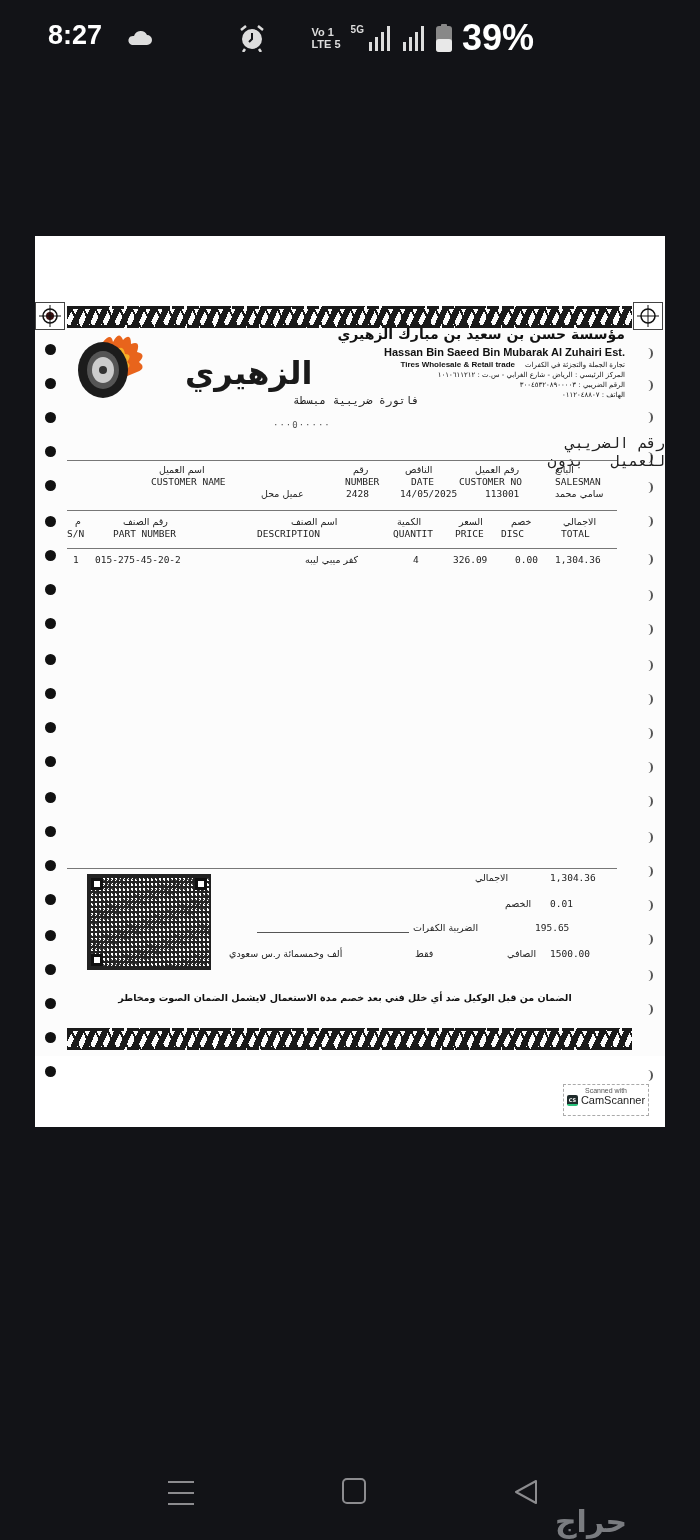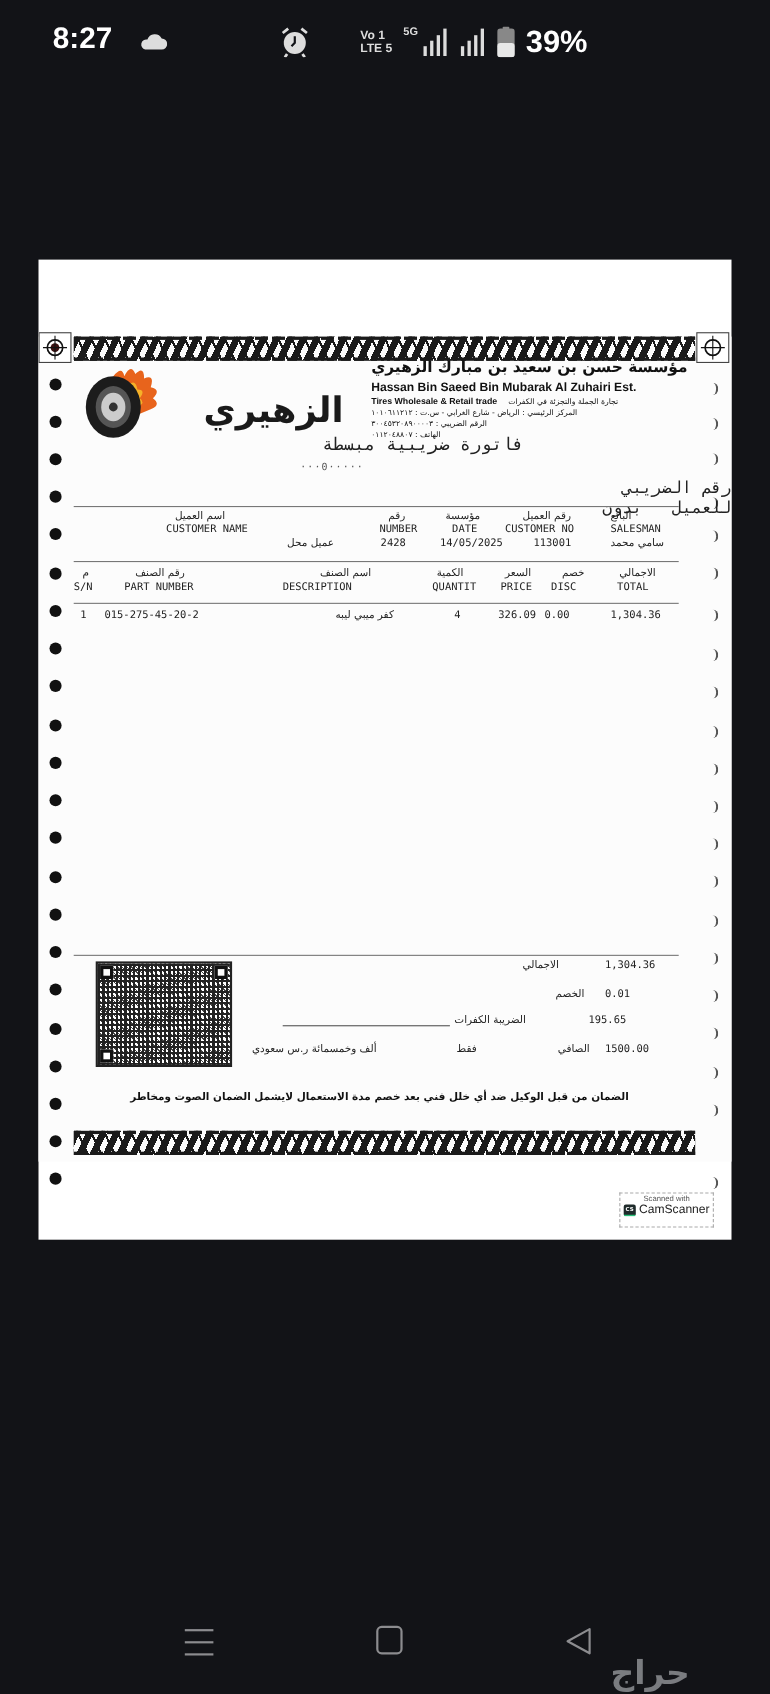--- a/index.html
+++ b/index.html
@@ -4,21 +4,21 @@
 <style>
   * { box-sizing: border-box; margin: 0; padding: 0; }
   html, body { width: 700px; height: 1540px; background: #121317; overflow: hidden; }
   body { position: relative; font-family: "DejaVu Sans", sans-serif; color: #fff; }
 
   
   .status-bar { position: absolute; top: 0; left: 0; width: 574px; height: 78px; padding-left: 32px; }
   .sb-time { position: absolute; left: 48px; top: 20px; font-family: "Liberation Sans", sans-serif; font-size: 27px; font-weight: bold; color: #fff; }
   .sb-cloud { position: absolute; left: 126px; top: 30px; width: 26px; height: 16px; }
   .sb-right { position: absolute; right: 40px; top: 20px; height: 36px; display: flex; align-items: center; gap: 10px; }
-  .sb-pct { font-family: "Liberation Sans", sans-serif; font-size: 28px; font-weight: bold; color: #fff; }
+  .sb-pct { font-family: "Liberation Sans", sans-serif; font-size: 36px; font-weight: bold; color: #fff; }
   .volte { font-family: "Liberation Sans", sans-serif; font-size: 11px; line-height: 12px; font-weight: bold; color: #ddd; margin-left: 36px; }
   .fiveg { font-family: "Liberation Sans", sans-serif; font-size: 10px; font-weight: bold; color: #ddd; position: relative; top: -9px; margin-right: -6px;}
 
   
   .doc { position: absolute; left: 35px; top: 236px; width: 630px; height: 891px; background: #fff; }
   .paper { position: absolute; left: 0; top: 70px; width: 630px; height: 750px; background: #fcfcfc; }
   .tread { position: absolute; left: 32px; width: 565px; height: 22px;
     background:
       repeating-linear-gradient(115deg, #1a1a1a 0 6px, transparent 6px 11px),
       repeating-linear-gradient(65deg, #1a1a1a 0 2px, transparent 2px 11px);
@@ -34,29 +34,29 @@
 
   .holes-left { position: absolute; left: 10px; top: 38px; width: 12px; }
   .hole { width: 11px; height: 11px; background: #111; border-radius: 50%; position: absolute; left: 0; }
   .holes-right { position: absolute; left: 608px; top: 38px; width: 14px; }
   .hole-r { width: 10px; height: 11px; border-right: 2px solid #555; border-radius: 50%; position: absolute; left: 0; }
 
   .logo { position: absolute; left: 38px; top: 26px; width: 200px; height: 66px; }
   .logo-ar { position: absolute; left: 112px; top: 22px; font-family: "DejaVu Sans", sans-serif; font-size: 32px; font-weight: bold; color: #1a1a1a; direction: rtl; }
   .logo-en { position: absolute; left: 116px; top: 66px; font-family: "Liberation Sans", sans-serif; font-size: 22px; font-weight: bold; color: #7a1b22; letter-spacing: 0.5px; }
 
-  .company { position: absolute; right: 40px; top: 20px; text-align: left; color: #111; }
+  .company { position: absolute; right: 40px; top: 20px; text-align: right; color: #111; }
   .company .ar-name { font-size: 14px; font-weight: bold; direction: rtl; }
   .company .en-name { font-family: "Liberation Sans", sans-serif; font-size: 11px; font-weight: bold; margin-top: 4px; }
   .company .line { font-size: 7px; margin-top: 2px; direction: rtl; }
   .company .line.mixed { direction: ltr; }
   .company .line.mixed b { font-family: "Liberation Sans", sans-serif; font-size: 8px; margin-right: 10px; }
 
   .mono { font-family: "DejaVu Sans Mono", monospace; color: #222; }
-  .invoice-type { position: absolute; left: 258px; top: 88px; font-size: 16px; direction: rtl; letter-spacing: 1px; }
+  .invoice-type { position: absolute; left: 258px; top: 88px; font-size: 11px; direction: rtl; letter-spacing: 1px; }
   .serial { position: absolute; left: 238px; top: 114px; font-size: 9px; color: #555; letter-spacing: 1px;}
   .vat-line { position: absolute; left: 416px; top: 128px; font-size: 15px; direction: rtl; }
 
   .hr { position: absolute; left: 32px; width: 550px; height: 0; border-top: 1.5px solid #777; }
 
   .cell { position: absolute; font-family: "DejaVu Sans Mono", monospace; font-size: 9.5px; color: #222; white-space: pre; }
   .ar { direction: rtl; font-family: "DejaVu Sans", sans-serif; }
 
   .qr { position: absolute; left: 52px; top: 568px; width: 124px; height: 96px;
     background:
@@ -222,21 +222,21 @@
 
     <div>
       <div class="cell ar" style="left:520px;top:158px">البائع</div>
       <div class="cell" style="left:520px;top:170px">SALESMAN</div>
       <div class="cell ar" style="left:520px;top:182px">سامي محمد</div>
 
       <div class="cell ar" style="left:440px;top:158px">رقم العميل</div>
       <div class="cell" style="left:424px;top:170px">CUSTOMER NO</div>
       <div class="cell" style="left:450px;top:182px">113001</div>
 
-      <div class="cell ar" style="left:370px;top:158px">مؤسسة</div>
+      <div class="cell ar" style="left:370px;top:158px">الناقص</div>
       <div class="cell" style="left:376px;top:170px">DATE</div>
       <div class="cell" style="left:365px;top:182px">14/05/2025</div>
 
       <div class="cell ar" style="left:318px;top:158px">رقم</div>
       <div class="cell" style="left:310px;top:170px">NUMBER</div>
       <div class="cell" style="left:311px;top:182px">2428</div>
 
       <div class="cell ar" style="left:124px;top:158px">اسم العميل</div>
       <div class="cell" style="left:116px;top:170px">CUSTOMER NAME</div>
       <div class="cell ar" style="left:226px;top:182px">عميل محل</div>
@@ -262,21 +262,21 @@
     </div>
 
     <div class="hr" style="top:242px"></div>
 
     <div>
       <div class="cell" style="left:38px;top:248px">1</div>
       <div class="cell" style="left:60px;top:248px">015-275-45-20-2</div>
       <div class="cell ar" style="left:270px;top:248px">كفر ميبي ليبه</div>
       <div class="cell" style="left:378px;top:248px">4</div>
       <div class="cell" style="left:418px;top:248px">326.09</div>
-      <div class="cell" style="left:460px;top:248px">0.00</div>
+      <div class="cell" style="left:480px;top:248px">0.00</div>
       <div class="cell" style="left:520px;top:248px">1,304.36</div>
     </div>
 
     <div class="hr" style="top:562px"></div>
 
     <div class="qr">
       <div class="qr-finder" style="left:2px;top:2px"></div>
       <div class="qr-finder" style="right:2px;top:2px"></div>
       <div class="qr-finder" style="left:2px;bottom:2px"></div>
     </div>

